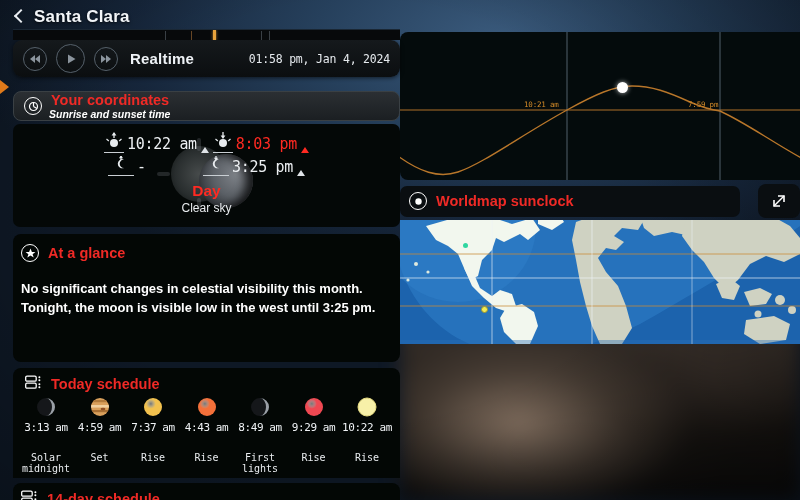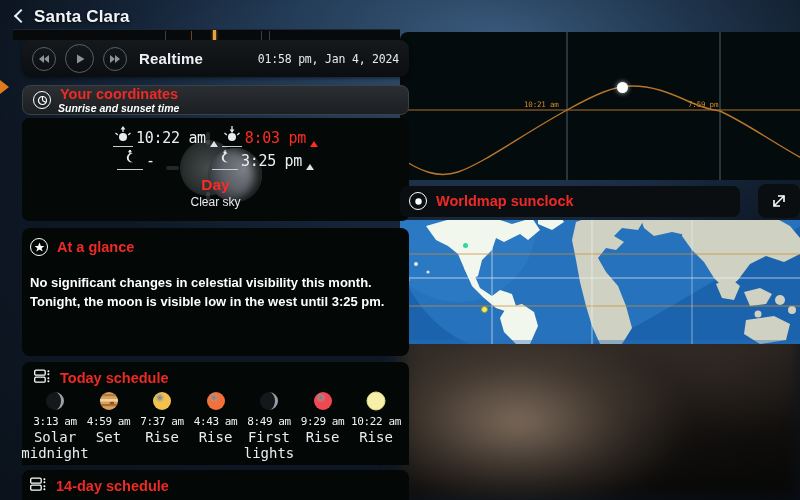--- a/index.html
+++ b/index.html
@@ -73,21 +73,21 @@
   }
   #timeline-strip .tick.dash { background: rgba(180,120,60,.55); }
   #timeline-cursor {
     position: absolute; top: 0px; left: 200px;
     width: 3px; height: 11px; background: #e8a33c;
     box-shadow: 0 0 3px rgba(232,163,60,.8);
   }
 
   
   #left-col {
-    position: absolute; left: 22px; top: 40px; width: 387px; height: 390px;
+    position: absolute; left: 13px; top: 40px; width: 387px; height: 390px;
     z-index: 15;
   }
 
   
   #transport {
     height: 37px; width: 387px;
     display: flex; align-items: center;
     padding: 0 10px;
     border-radius: 9px;
     background: linear-gradient(180deg,#15191c 0%, #0b0e10 100%);
@@ -198,21 +198,21 @@
     width: 387px; margin-top: 6px;
     background: #030705; border-radius: 8px 8px 0 0;
     padding: 3px 4px 4px 4px;
   }
   #today-row {
     display: flex; justify-content: space-between; padding: 0 3px;
   }
   .ev { display: flex; flex-direction: column; align-items: center; width: 52px; }
   .ev-time { color: #f0f3f6; font-size: 11px; white-space: nowrap; letter-spacing: -.4px;
              font-family: "DejaVu Sans Mono", monospace; }
-  .ev-lbl { color: #eaedf0; font-size: 14px; text-align: center; line-height: 1.12; margin-top: 2px;
+  .ev-lbl { color: #eaedf0; font-size: 10px; text-align: center; line-height: 1.12; margin-top: 18px;
             font-family: "DejaVu Sans Mono", monospace; }
 
   
   #fortnight-card {
     width: 387px; margin-top: 5px;
     background: #030705; border-radius: 8px 8px 0 0;
     padding: 3px 0 0 0;
     overflow: hidden;
   }
   #fortnight-today { color: #d9d94a; font-size: 12px; padding: 5px 0 3px 18px; }
@@ -414,21 +414,21 @@
     <div class="tbtn small">
       <svg width="12" height="10" viewBox="0 0 12 10">
         <polygon points="1,1 1,9 6,5" fill="#8b949d"></polygon>
         <polygon points="6,1 6,9 11,5" fill="#8b949d"></polygon>
       </svg>
     </div>
     <div id="transport-label">Realtime</div>
     <div id="transport-time">01:58 pm, Jan 4, 2024</div>
   </div>
 
-  <div class="sec-head" style="margin-top:8px;">
+  <div class="sec-head" style="margin-top:14px;">
     <span class="icon-circle">
       <svg width="13" height="13" viewBox="0 0 13 13">
         <circle cx="6.5" cy="6.5" r="4" fill="none" stroke="#fff" stroke-width="1.2"></circle>
         <line x1="6.5" y1="2.6" x2="6.5" y2="6.5" stroke="#fff" stroke-width="1.2"></line>
         <line x1="6.5" y1="6.5" x2="10" y2="8.6" stroke="#fff" stroke-width="1.2"></line>
       </svg>
     </span>
     <span class="headtexts">
       <span class="sec-title">Your coordinates</span>
       <span class="sec-sub">Sunrise and sunset time</span>

